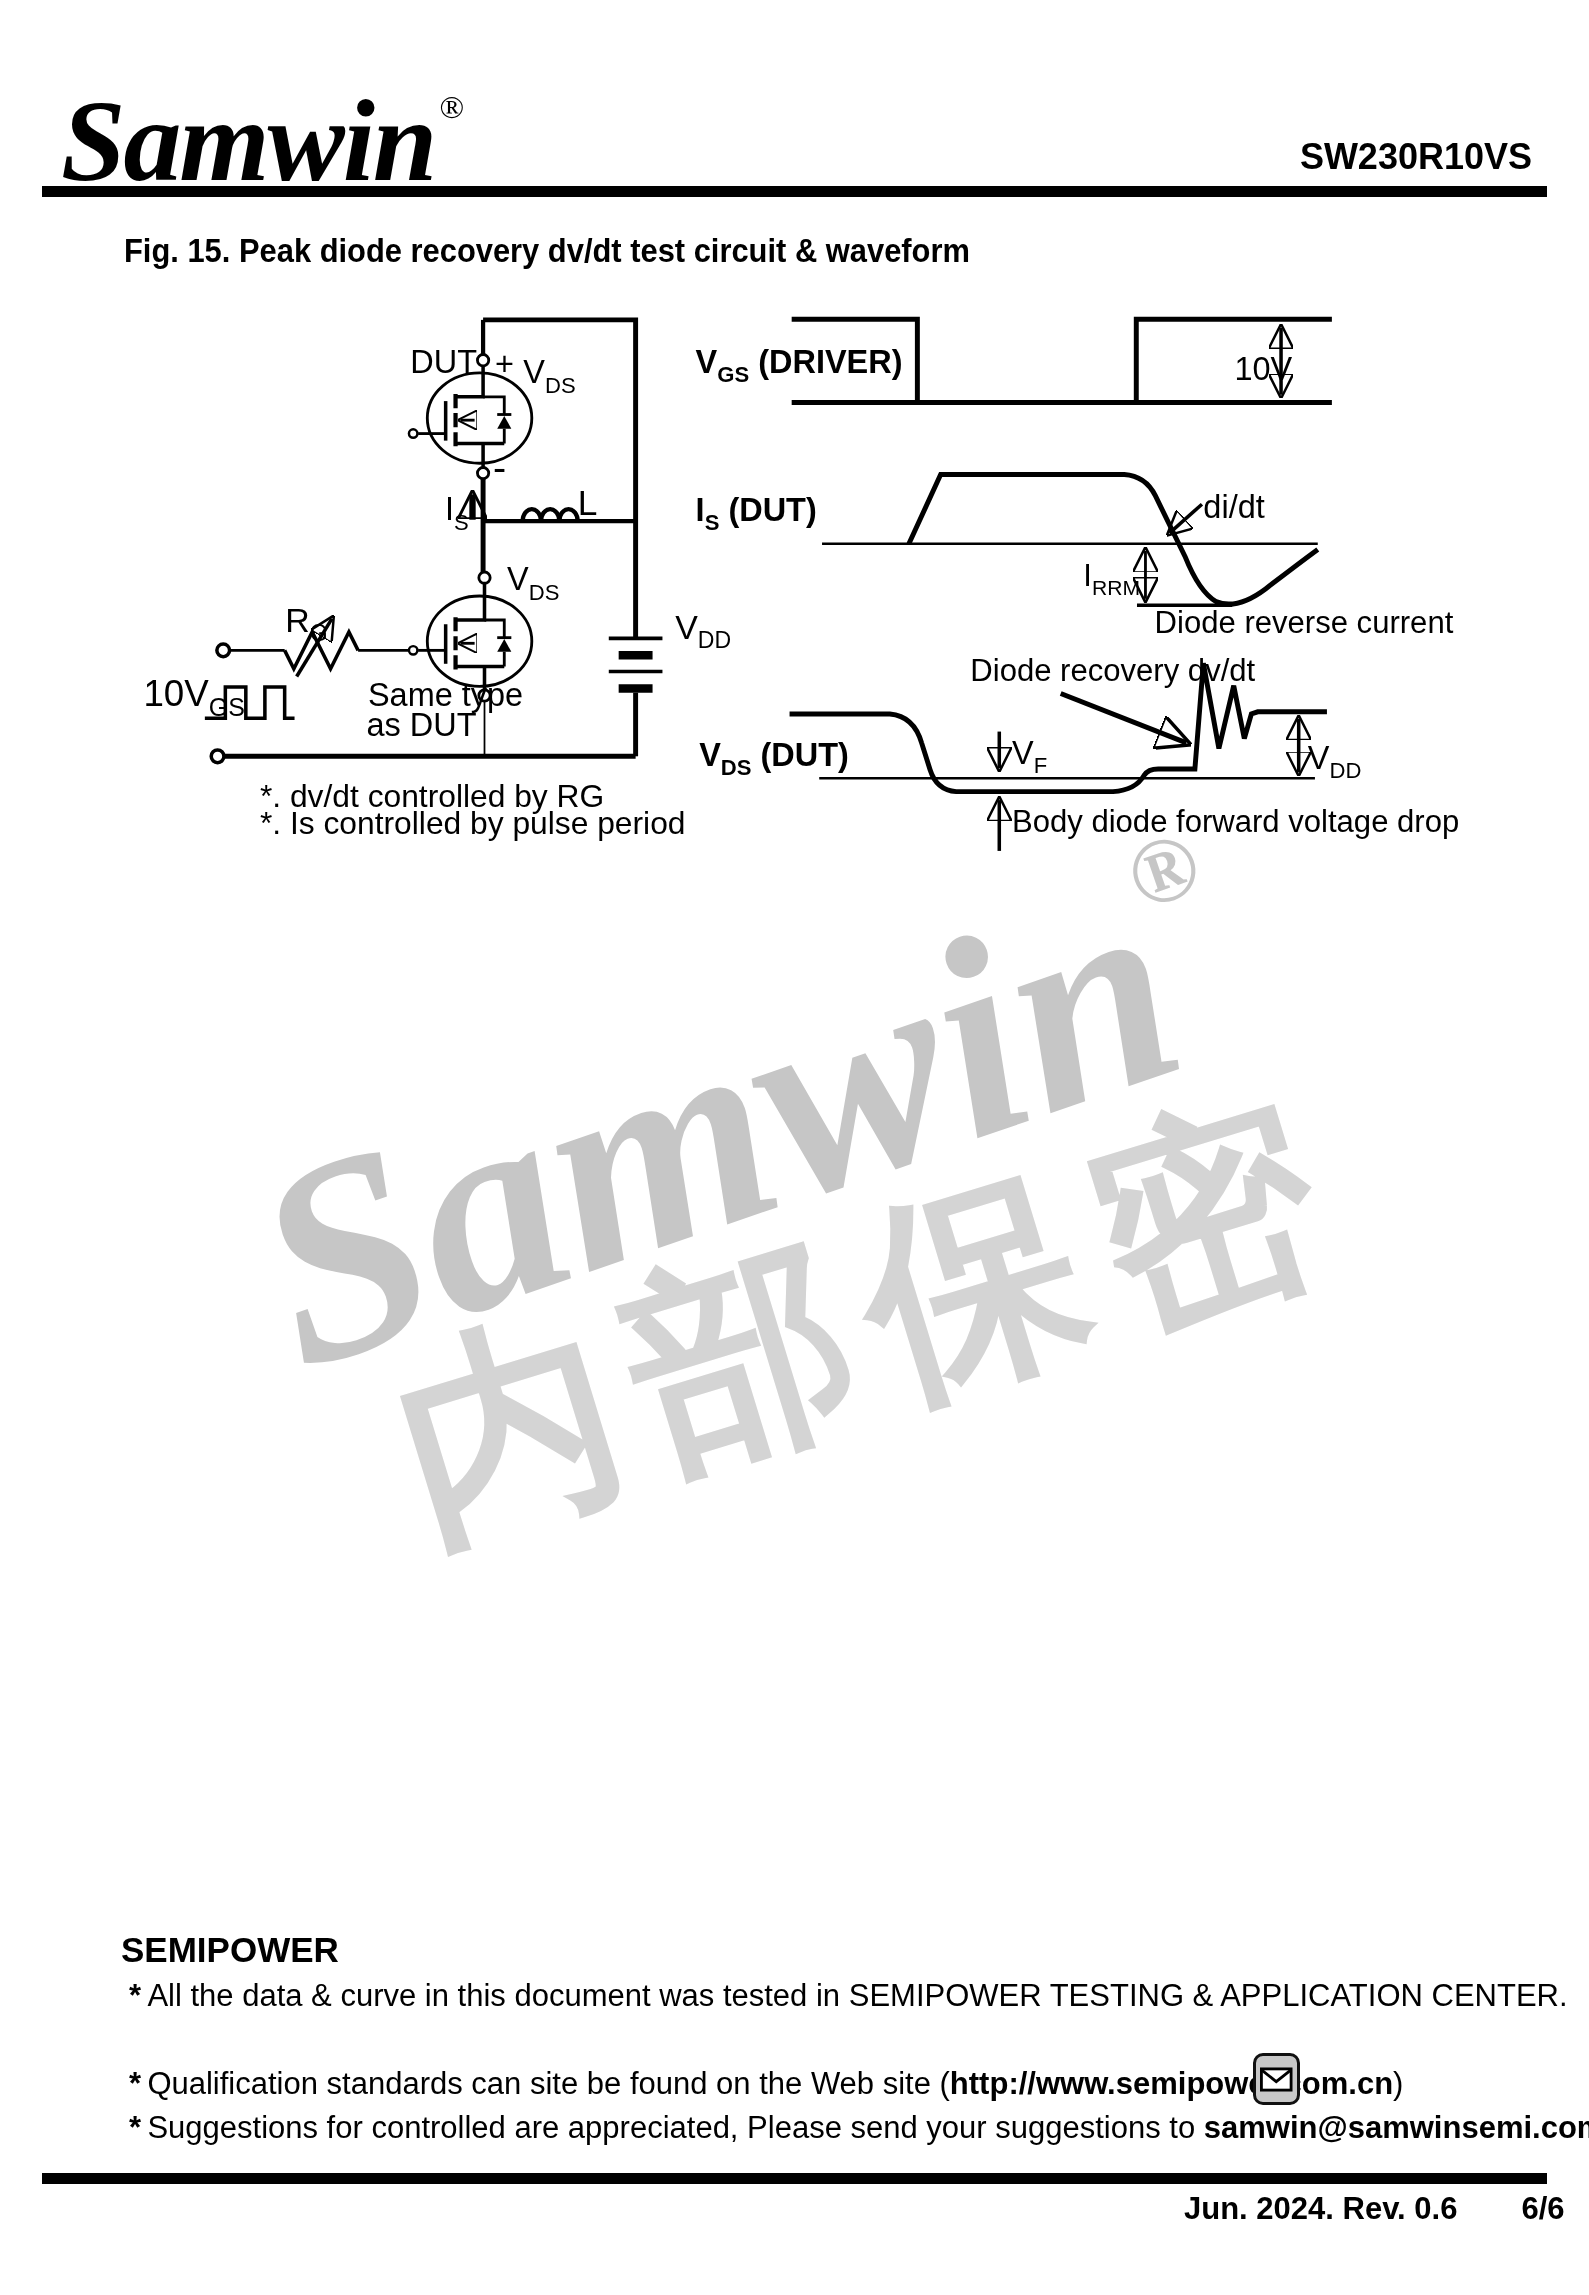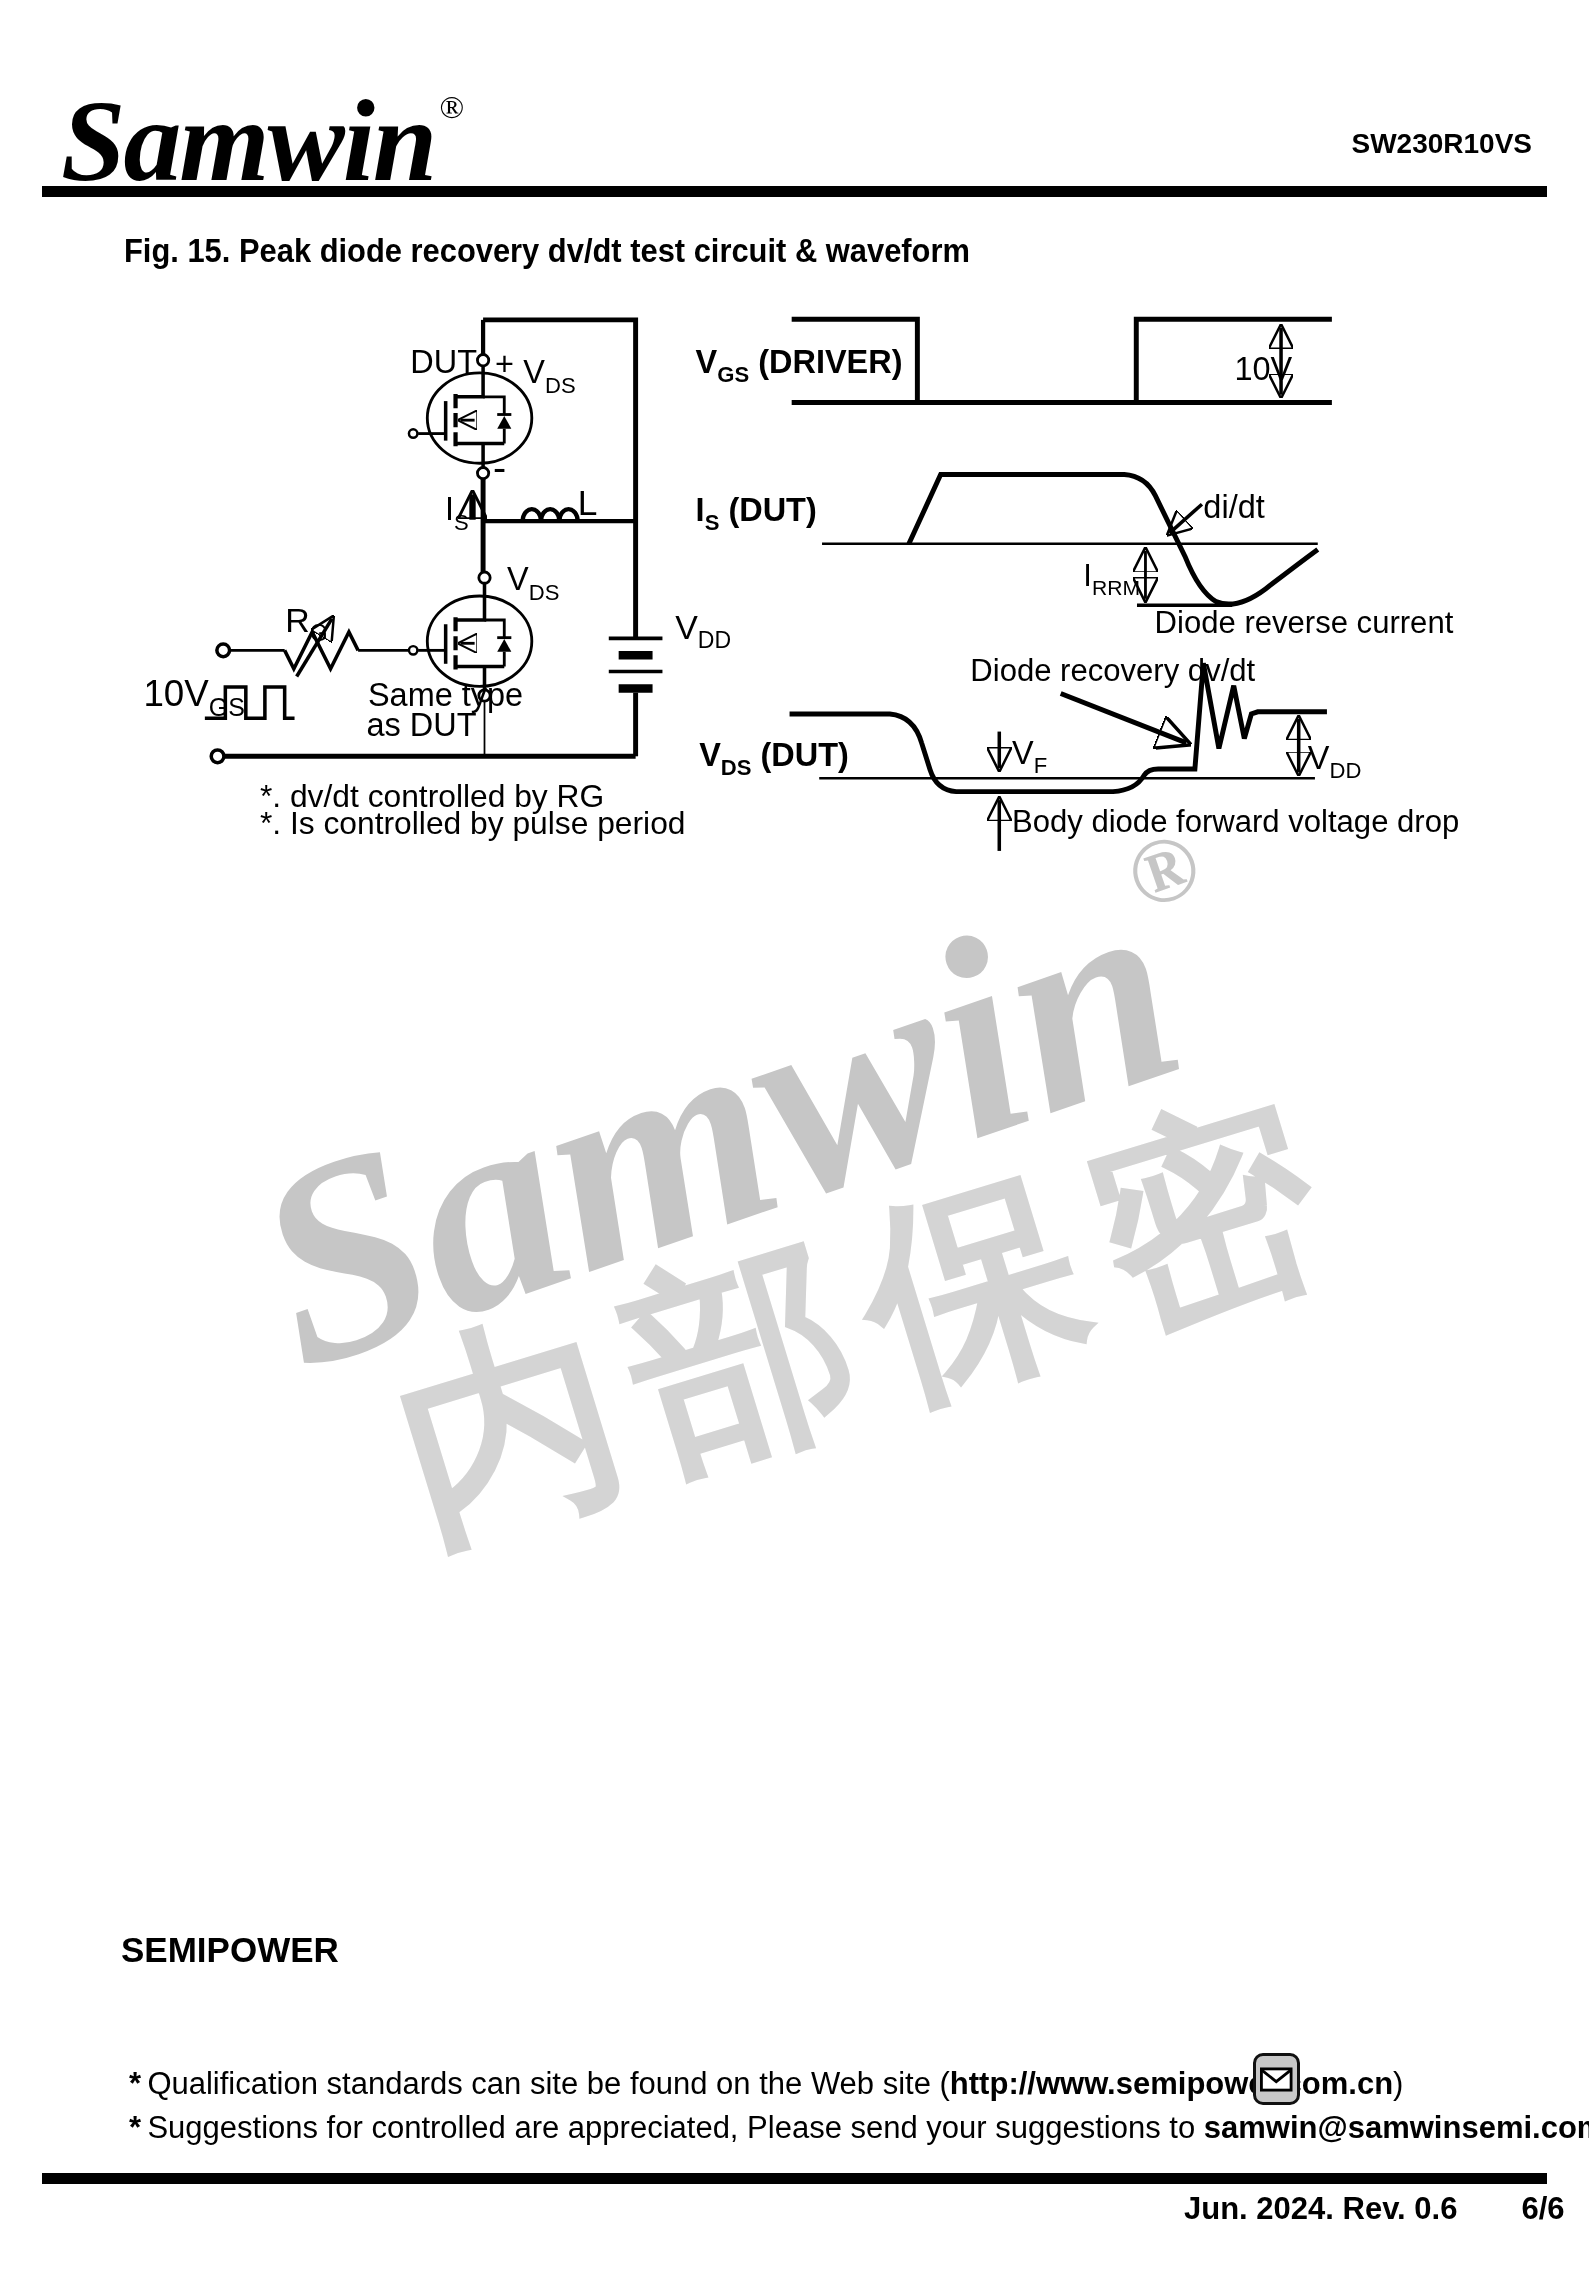--- a/index.html
+++ b/index.html
@@ -2,21 +2,21 @@
 <html style="font-size:11.3px"><head>
 <meta charset="utf-8">
 <style>
   html,body{margin:0;padding:0;background:#888;}
   .page{position:relative;width:1589px;height:2295px;background:#fff;overflow:hidden;
         font-family:"Liberation Sans",sans-serif;color:#000;}
   
   .logo{position:absolute;left:61px;top:83px;font-family:"Liberation Serif",serif;
         font-style:italic;font-weight:bold;font-size:116px;line-height:1;letter-spacing:-2.1px;white-space:nowrap;}
   .logo .reg{font-style:normal;font-weight:normal;font-size:32.5px;position:relative;top:-62px;left:4.2px;letter-spacing:0;}
-  .part-number{position:absolute;right:57px;top:128px;font-size:28px;font-weight:bold;letter-spacing:0;}
+  .part-number{position:absolute;right:57px;top:136px;font-size:36px;font-weight:bold;letter-spacing:0;}
   .hbar{position:absolute;left:42px;right:42px;top:186px;height:10.6px;background:#000;}
   .fig-title{position:absolute;left:124px;top:233px;font-size:32.5px;font-weight:bold;
              transform:scaleX(.95);transform-origin:left center;white-space:nowrap;}
   
   .wm{position:absolute;white-space:nowrap;z-index:0;pointer-events:none;}
   .wm-brand{left:749px;top:1116px;transform:translate(-50%,-50%) rotate(-19deg);
             font-family:"Liberation Serif",serif;font-style:italic;font-weight:bold;
             font-size:283px;color:#c6c6c6;}
   .wm-brand .reg{font-size:92px;position:relative;top:-162px;font-style:normal;}
   .wm-cn{left:869px;top:1321px;transform:translate(-50%,-50%) rotate(-17deg);
@@ -172,20 +172,21 @@
       <path d="M1839,1018 V1094" stroke-width="5" marker-start="url(#ah)" marker-end="url(#ah)"></path>
       <text x="990" y="1085" font-size="46" class="b"><tspan>V</tspan><tspan class="sub" dy="13">DS</tspan><tspan dy="-13"> (DUT)</tspan></text>
       <text x="1374" y="965" font-size="44">Diode recovery dv/dt</text>
       <text x="1433" y="1082" font-size="46"><tspan>V</tspan><tspan class="sub" dy="13">F</tspan></text>
       <text x="1852" y="1089" font-size="46"><tspan>V</tspan><tspan class="sub" dy="13">DD</tspan></text>
       <text x="1433" y="1178" font-size="44">Body diode forward voltage drop</text>
     </g>
   </svg>
 
   <div class="disc-head">SEMIPOWER</div>
+  <div class="disc-line" style="top:1978px"><span class="mk">*</span><span>All the data &amp; curve in this document was tested in SEMIPOWER TESTING &amp; APPLICATION CENTER.</span></div>
   <div class="disc-line" style="top:2066px"><span class="mk">*</span><span>Qualification standards can site be found on the Web site (</span><b>http://www.semipower.com.cn</b><span>)</span></div>
   <div class="disc-line" style="top:2110px"><span class="mk">*</span><span>Suggestions for controlled are appreciated, Please send your suggestions to </span><b>samwin@samwinsemi.com</b></div>
 
   <div class="mail-icon">
     <svg width="32.5" height="27" viewBox="0 0 46 38">
       <rect x="2" y="4" width="42" height="30" fill="#fff" stroke="#000" stroke-width="4"></rect>
       <path d="M3,6 L23,22 L43,6" fill="none" stroke="#000" stroke-width="4"></path>
     </svg>
   </div>
 

